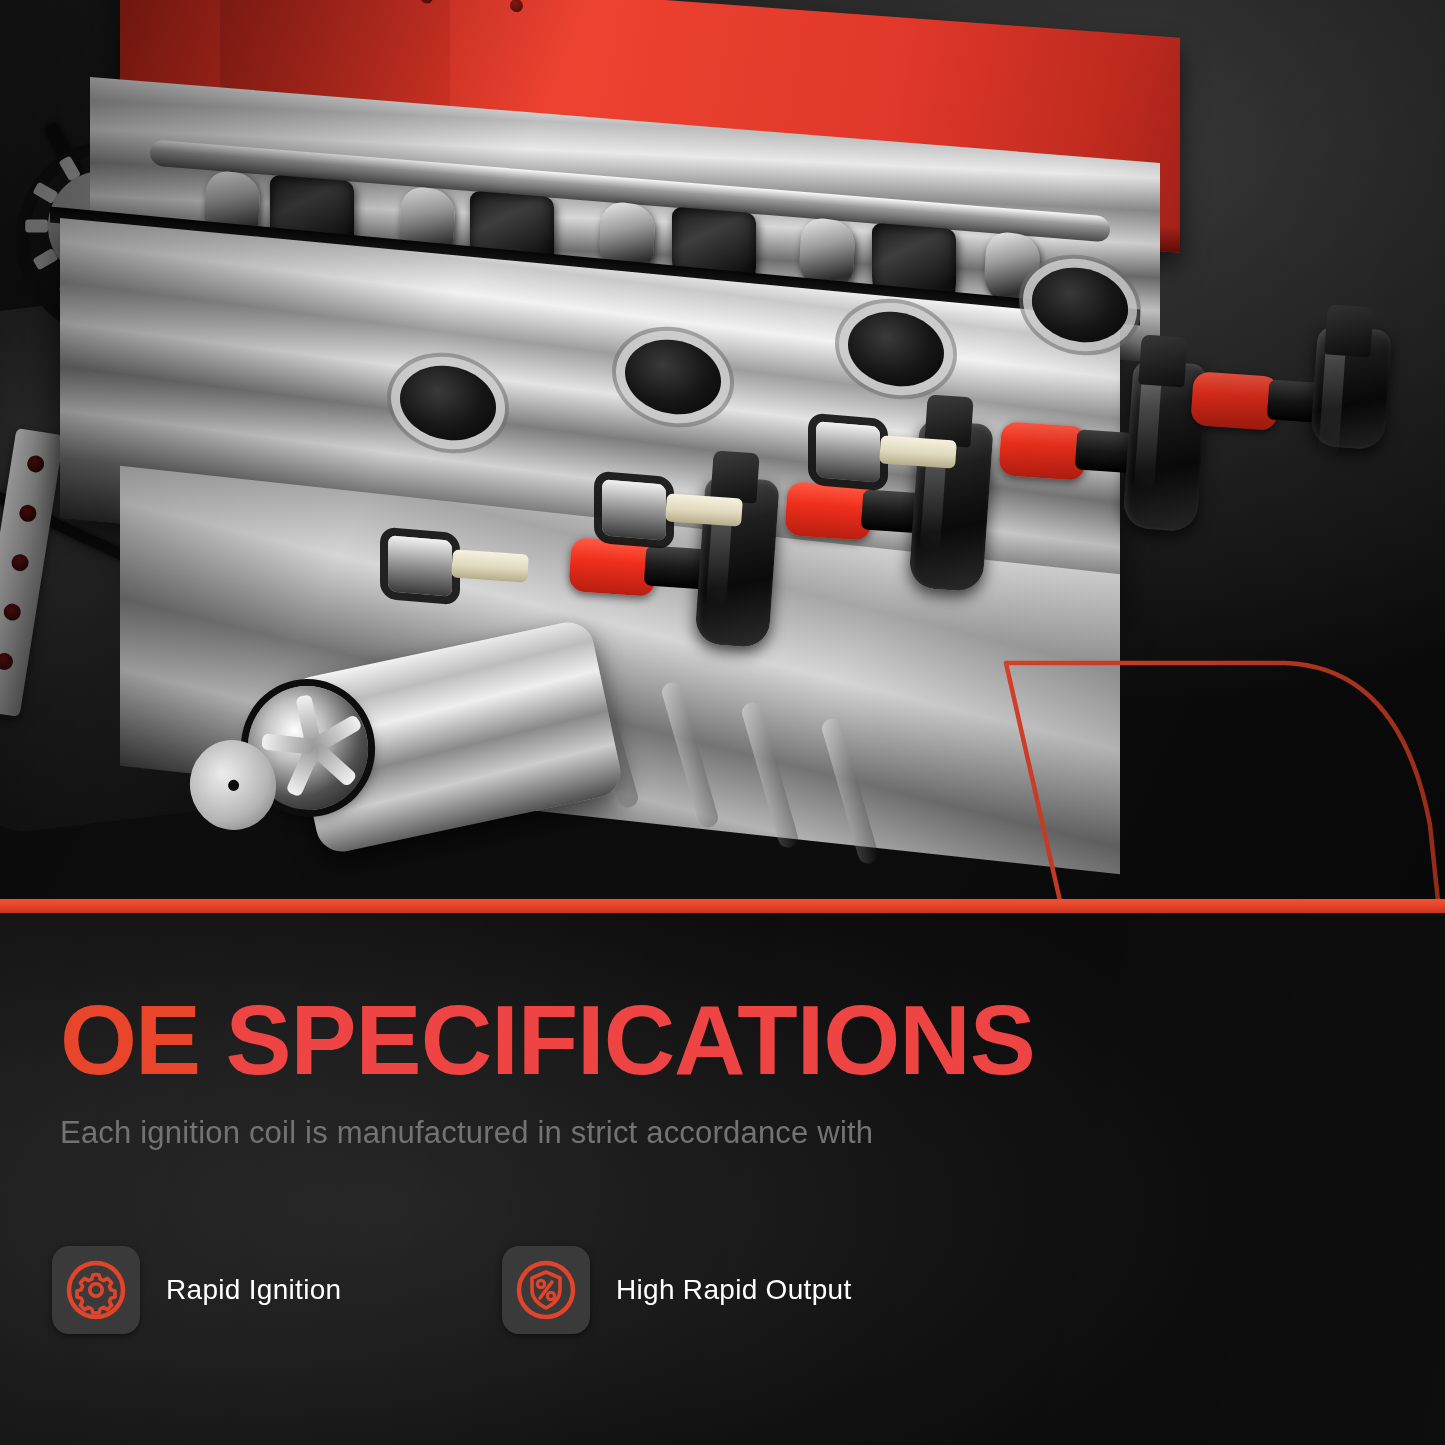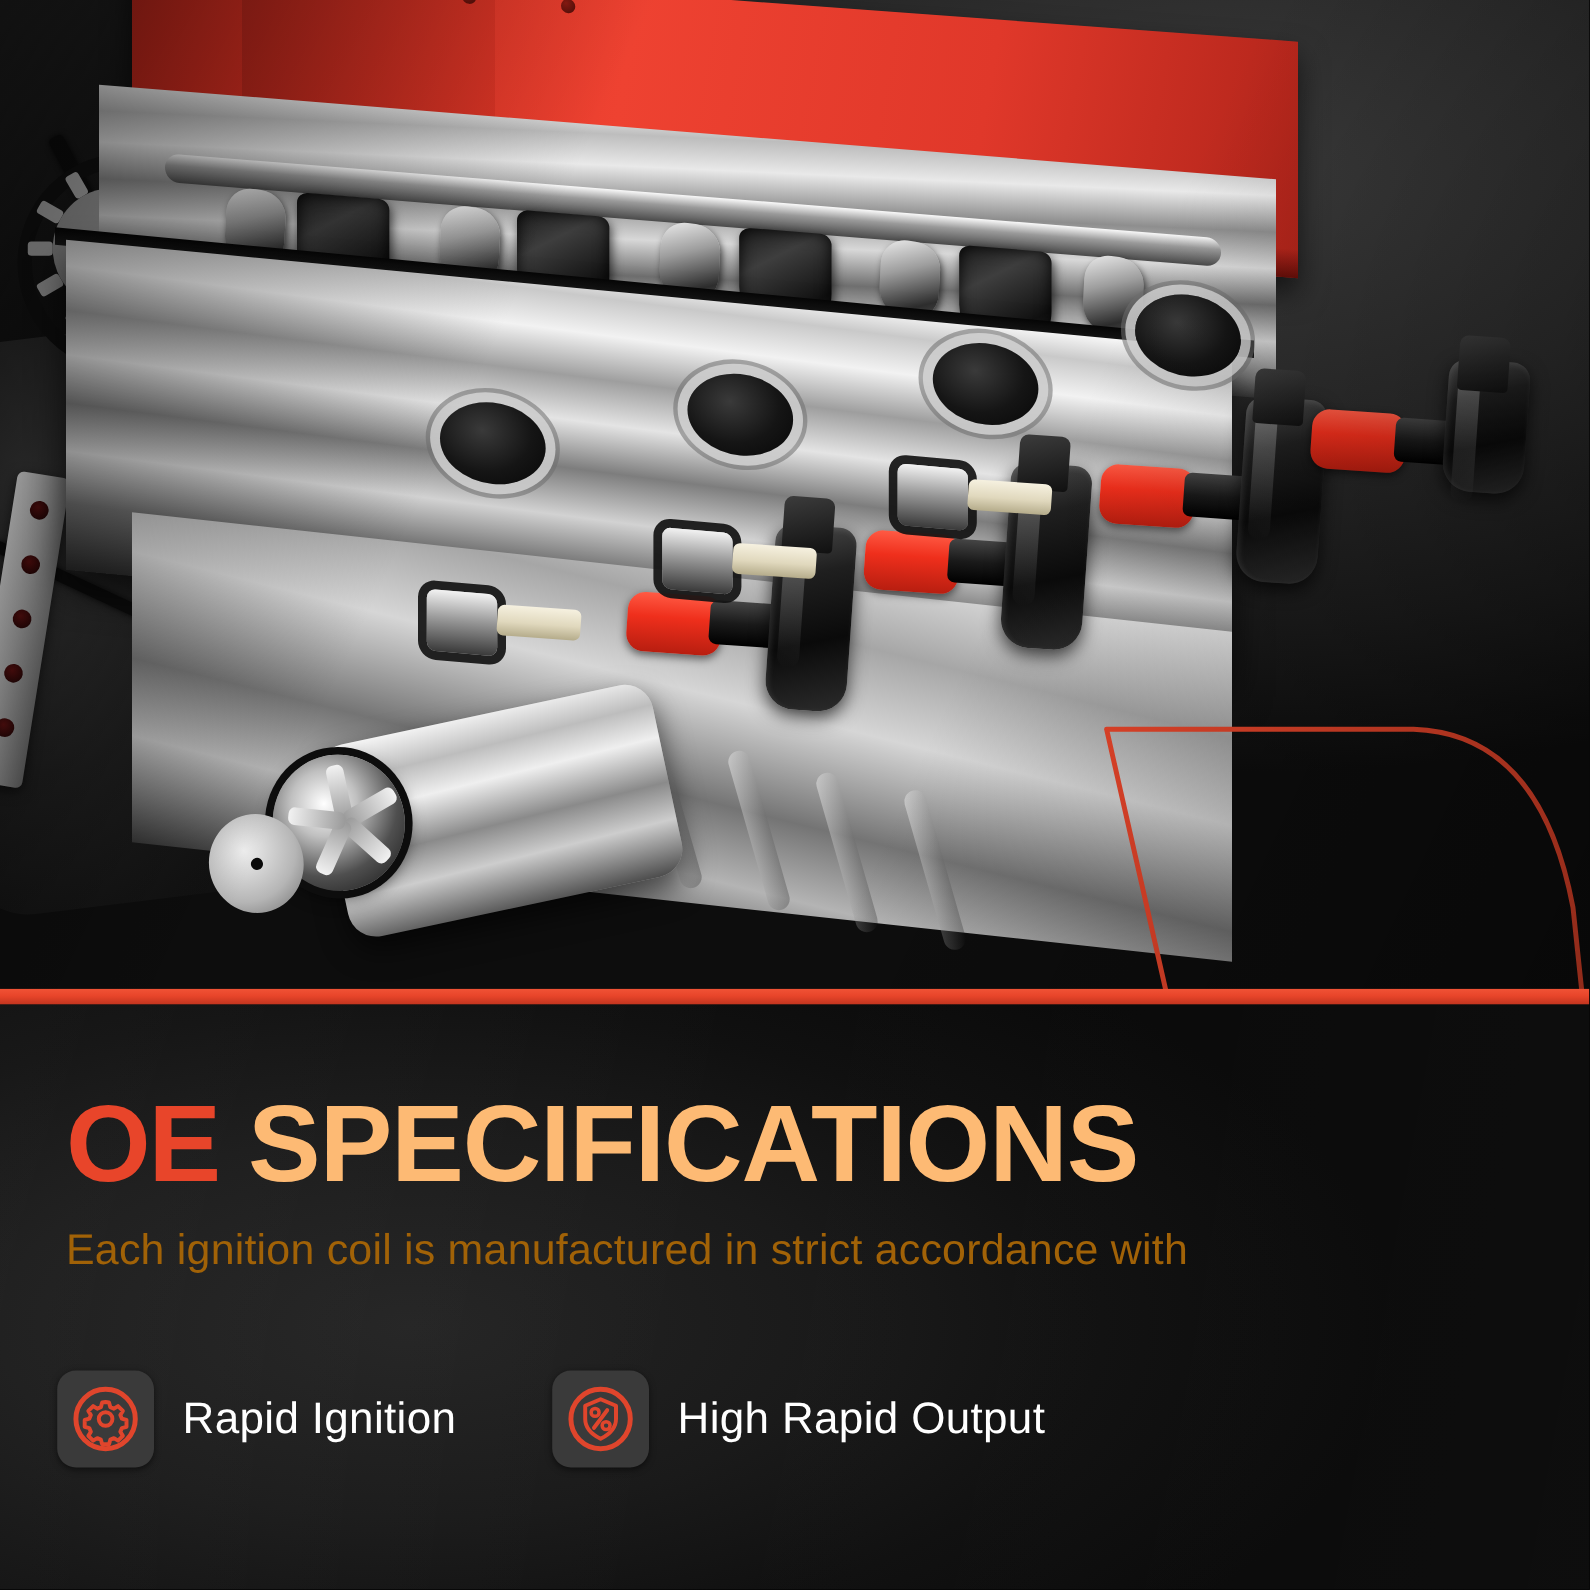--- a/index.html
+++ b/index.html
@@ -233,27 +233,27 @@
   .headline{
     position:absolute;left:60px;top:990px;
     font-size:99px;line-height:1;
     font-weight:800;
     letter-spacing:-1px;
     color:#ffffff;
     white-space:nowrap;
     z-index:6;
   }
   .headline .oe{color:#e8452a;letter-spacing:-2px;}
-  .headline .rest{color:#fdba74;}
+  .headline .rest{color:#ef4444;}
 
   .subhead{
     position:absolute;left:60px;top:1116px;
-    font-size:39px;line-height:1.1;
+    font-size:31px;line-height:1.1;
     font-weight:400;
-    color:#a16207;
+    color:#737373;
     letter-spacing:.2px;
     white-space:nowrap;
     z-index:6;
   }
 
   
   .features{
     position:absolute;left:52px;top:1235px;width:1355px;height:110px;
     display:flex;align-items:center;
     z-index:6;
@@ -268,21 +268,21 @@
 
   .ficon{
     width:88px;height:88px;flex:0 0 88px;
     border-radius:17px;
     background:#3a3a3a;
     display:flex;align-items:center;justify-content:center;
     box-shadow:0 2px 6px rgba(0,0,0,.5);
   }
   .flabel{
     margin-left:26px;
-    font-size:40px;
+    font-size:28px;
     font-weight:400;
     color:#ffffff;
     letter-spacing:.3px;
     white-space:nowrap;
   }
 </style>
 </head>
 <body>
 
 <div class="page">

